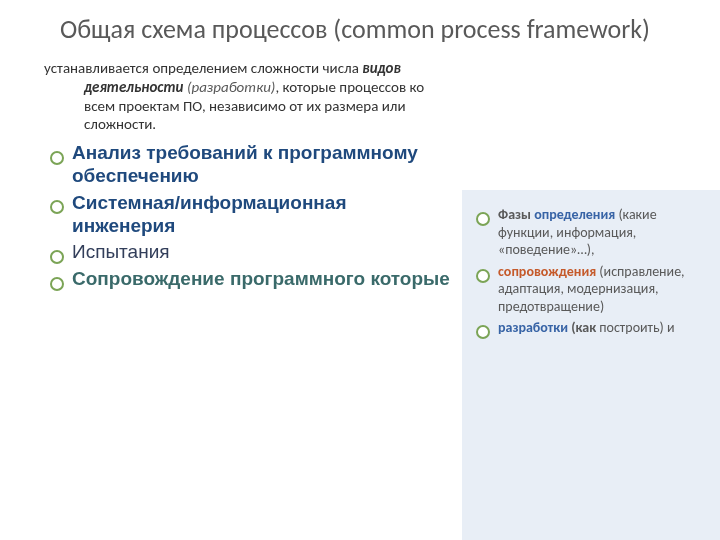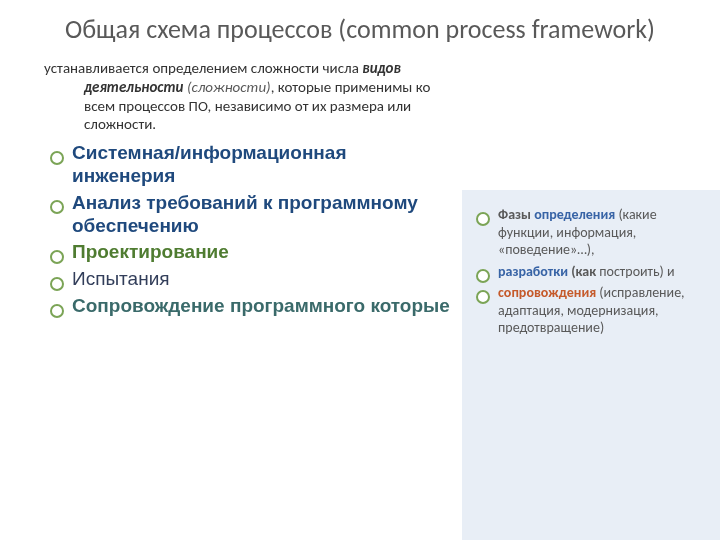--- a/index.html
+++ b/index.html
@@ -5,21 +5,21 @@
   * { margin: 0; padding: 0; box-sizing: border-box; }
   body {
     width: 720px;
     height: 540px;
     background: #ffffff;
     font-family: "Calibri", "Arial", sans-serif;
     overflow: hidden;
     position: relative;
   }
   .title {
-    text-align: center;
+    text-align: left;
     font-size: 26px;
     color: #595959;
     padding: 14px 60px 8px 60px;
     line-height: 1.2;
   }
   .content {
     display: flex;
     padding: 6px 0 0 0;
   }
   .left-col {
@@ -104,42 +104,41 @@
   .r-bold   { font-weight: bold; color: #595959; }
 </style>
 </head>
 <body>
 
 <div class="title">Общая схема процессов (common process framework)</div>
 
 <div class="content">
   <div class="left-col">
     <p class="intro">
-      <span>устанавливается определением сложности числа </span><span class="em">видов деятельности </span><span class="em2">(сложности)</span><span>, которые применимы ко всем процессов ПО, независимо от их размера или сложности.</span>
+      <span>устанавливается определением сложности числа </span><span class="em">видов деятельности </span><span class="em2">(разработки)</span><span>, которые процессов ко всем проектам ПО, независимо от их размера или сложности.</span>
     </p>
     <ul class="left-list">
+      <li class="c-blue">Анализ требований к программному обеспечению</li>
       <li class="c-blue">Системная/информационная инженерия</li>
-      <li class="c-blue">Анализ требований к программному обеспечению</li>
-      <li class="c-green">Проектирование</li>
       <li class="c-navy">Испытания</li>
       <li class="c-teal">Сопровождение программного которые</li>
     </ul>
   </div>
 </div>
 
 <div class="right-panel">
   <ul class="right-list">
     <li>
       <span class="r-bold">Фазы</span>
       <span class="r-blue">определения</span>
       <span class="r-gray">(какие функции, информация, «поведение»…),</span>
     </li>
     <li>
+      <span class="r-orange">сопровождения</span>
+      <span class="r-gray">(исправление, адаптация, модернизация, предотвращение)</span>
+    </li>
+    <li>
       <span class="r-blue">разработки</span>
       <span class="r-bold">(как</span>
       <span class="r-gray">построить)</span><span class="r-gray"> и</span>
-    </li>
-    <li>
-      <span class="r-orange">сопровождения</span>
-      <span class="r-gray">(исправление, адаптация, модернизация, предотвращение)</span>
     </li>
   </ul>
 </div>
 
 </body></html>

